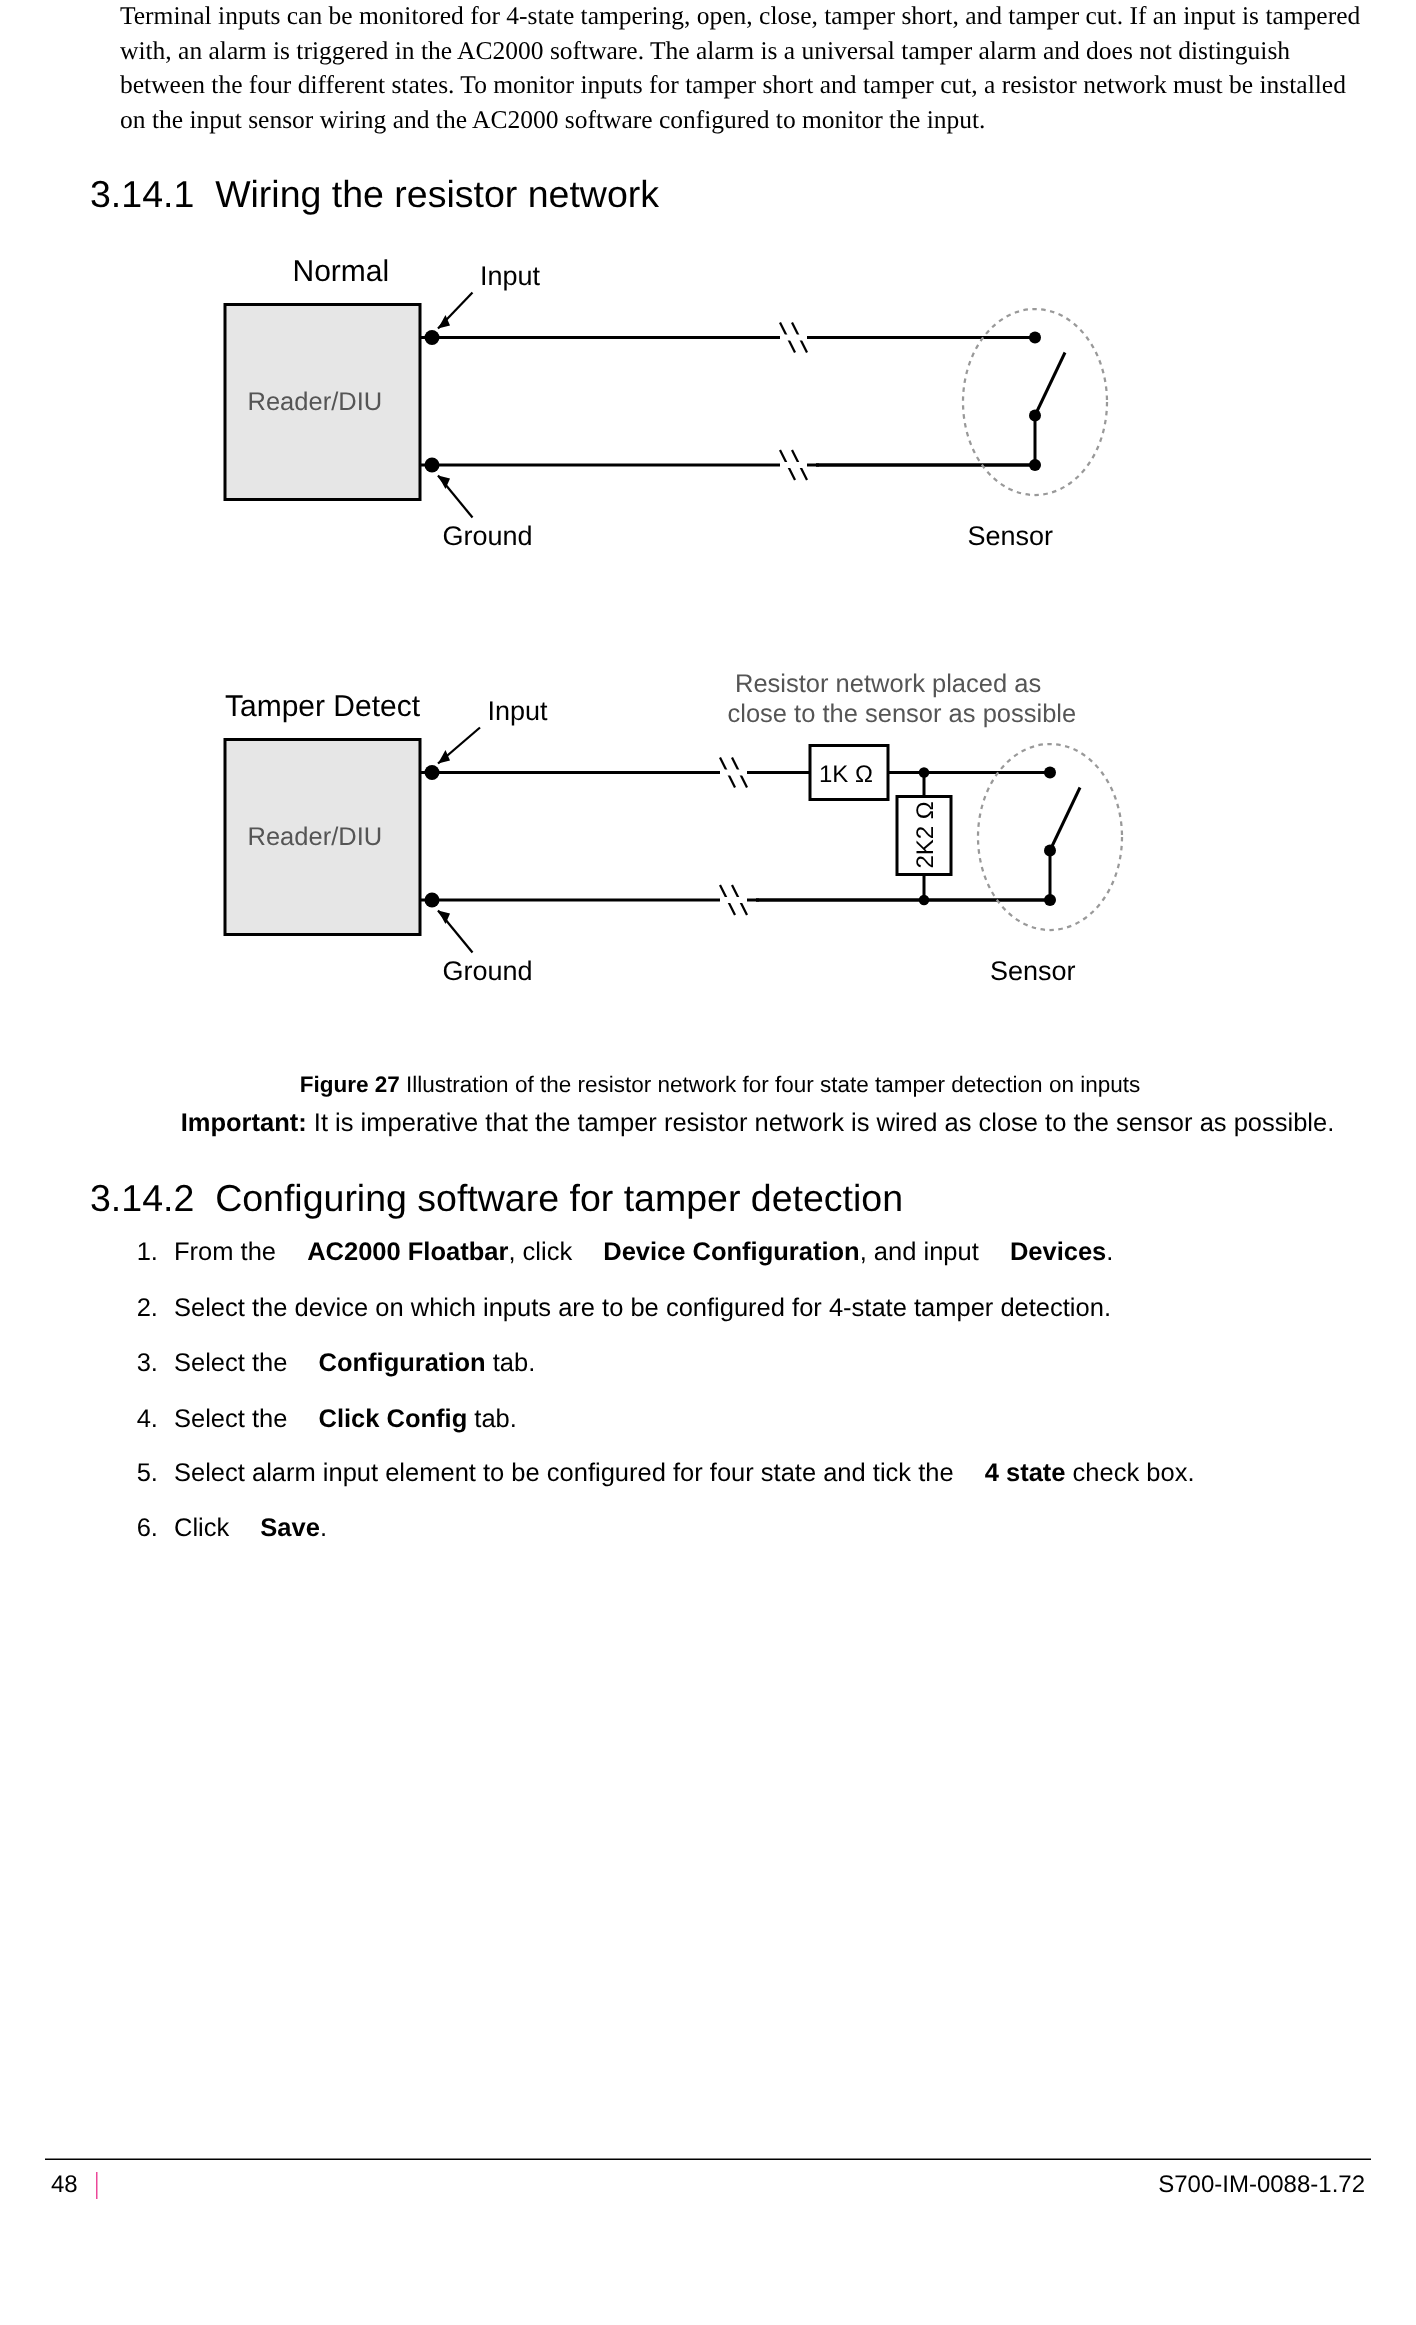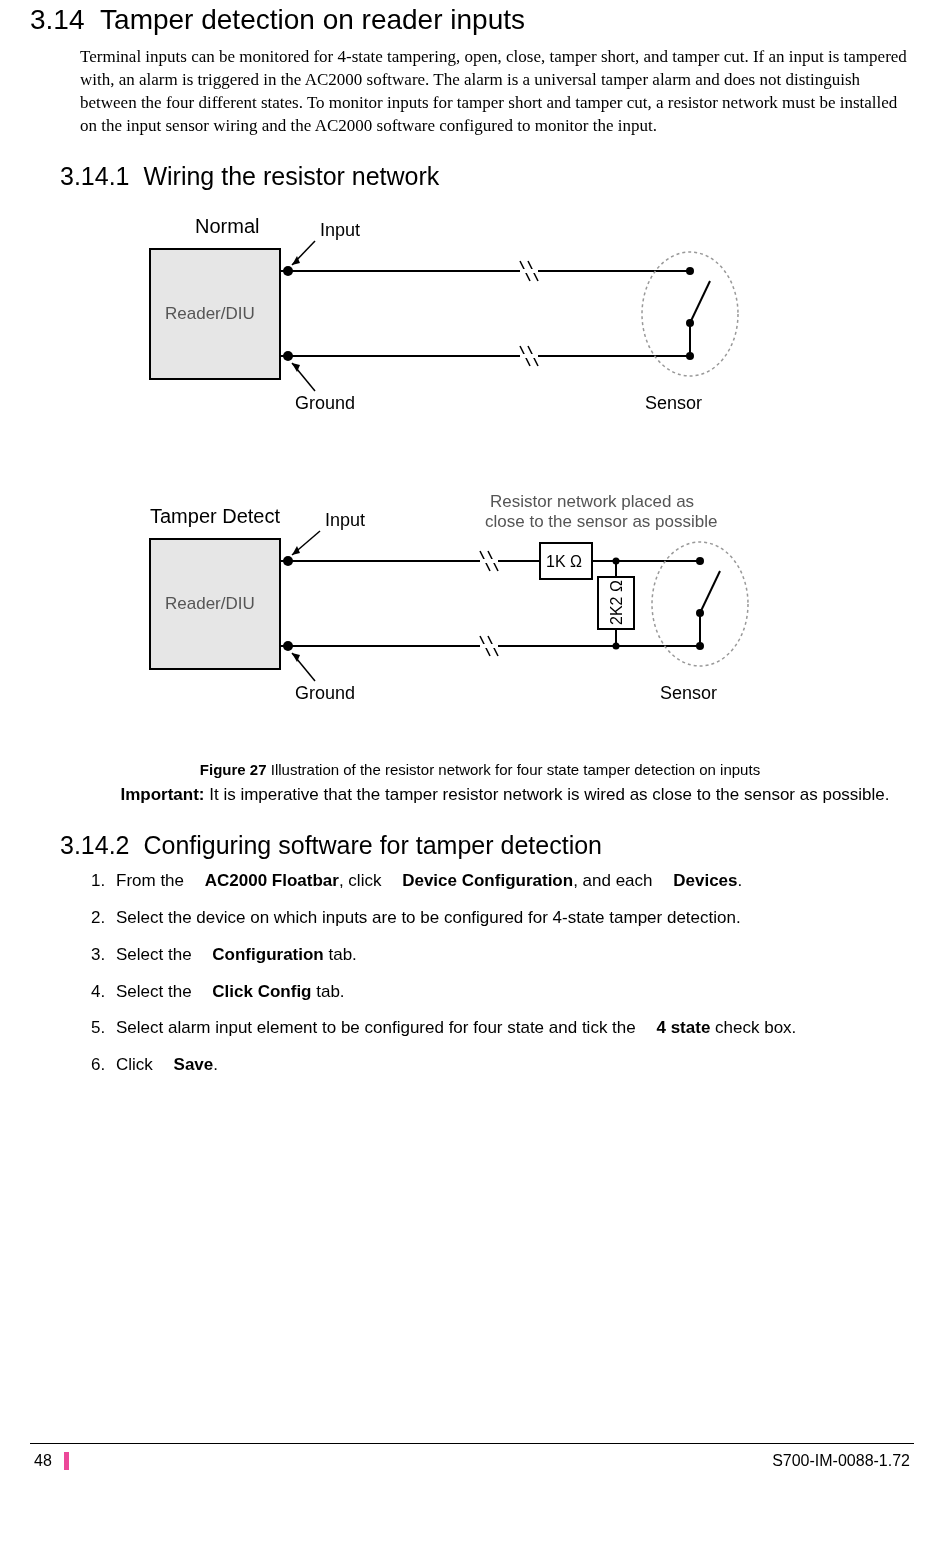--- a/index.html
+++ b/index.html
@@ -69,33 +69,30 @@
     display: flex;
     justify-content: space-between;
     font-size: 16px;
     padding: 8px 4px 0 4px;
     position: absolute;
     bottom: 14px;
     left: 30px;
     right: 30px;
   }
   .footer .pg {
-    border-right: 5px solid #ec4899;
+    border-right: 1px solid #ec4899;
     padding-right: 12px;
   }
   svg { display: block; }
 </style>
 </head>
 <body>
 
 <div class="page">
 
-  <div class="h1">
-    <span>3.14</span>&nbsp;&nbsp;<span>Tamper detection on reader inputs</span>
-  </div>
 
   <p class="body-text">Terminal inputs can be monitored for 4-state tampering, open, close, tamper short, and tamper cut. If an input is tampered with, an alarm is triggered in the AC2000 software. The alarm is a universal tamper alarm and does not distinguish between the four different states. To monitor inputs for tamper short and tamper cut, a resistor network must be installed on the input sensor wiring and the AC2000 software configured to monitor the input.</p>
 
   <div class="h2">
     <span>3.14.1</span>&nbsp;&nbsp;<span>Wiring the resistor network</span>
   </div>
 
   <div class="figure-container">
     <svg width="640" height="540" viewBox="0 0 640 540">
 
@@ -214,21 +211,21 @@
     <span>It is imperative that the tamper resistor network is wired as close to the sensor as possible.</span>
   </p>
 
   <div class="h2">
     <span>3.14.2</span>&nbsp;&nbsp;<span>Configuring software for tamper detection</span>
   </div>
 
 
   <ol class="steps">
     <li>
-      <span>From the </span><span class="strong">AC2000 Floatbar</span><span>, click </span><span class="strong">Device Configuration</span><span>, and each </span><span class="strong">Devices</span><span>.</span>
+      <span>From the </span><span class="strong">AC2000 Floatbar</span><span>, click </span><span class="strong">Device Configuration</span><span>, and input </span><span class="strong">Devices</span><span>.</span>
     </li>
     <li>Select the device on which inputs are to be configured for 4-state tamper detection.</li>
     <li>
       <span>Select the </span><span class="strong">Configuration</span><span> tab.</span>
     </li>
     <li>
       <span>Select the </span><span class="strong">Click Config</span><span> tab.</span>
     </li>
     <li>
       <span>Select alarm input element to be configured for four state and tick the </span><span class="strong">4 state</span><span> check box.</span>

